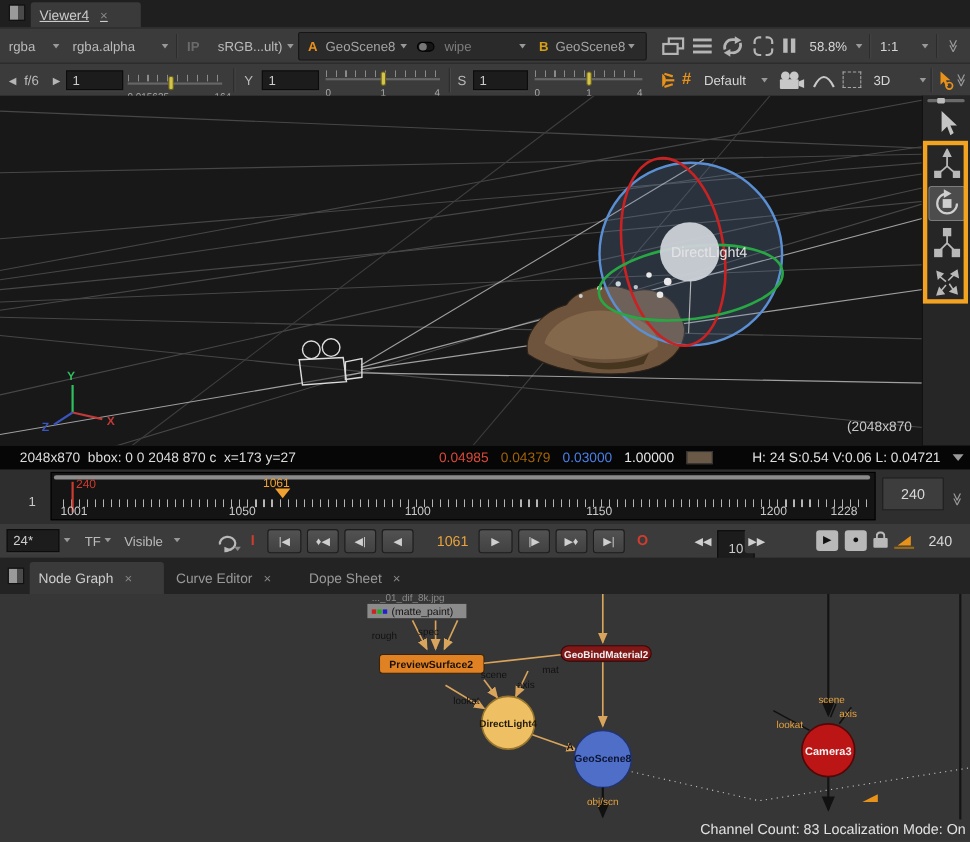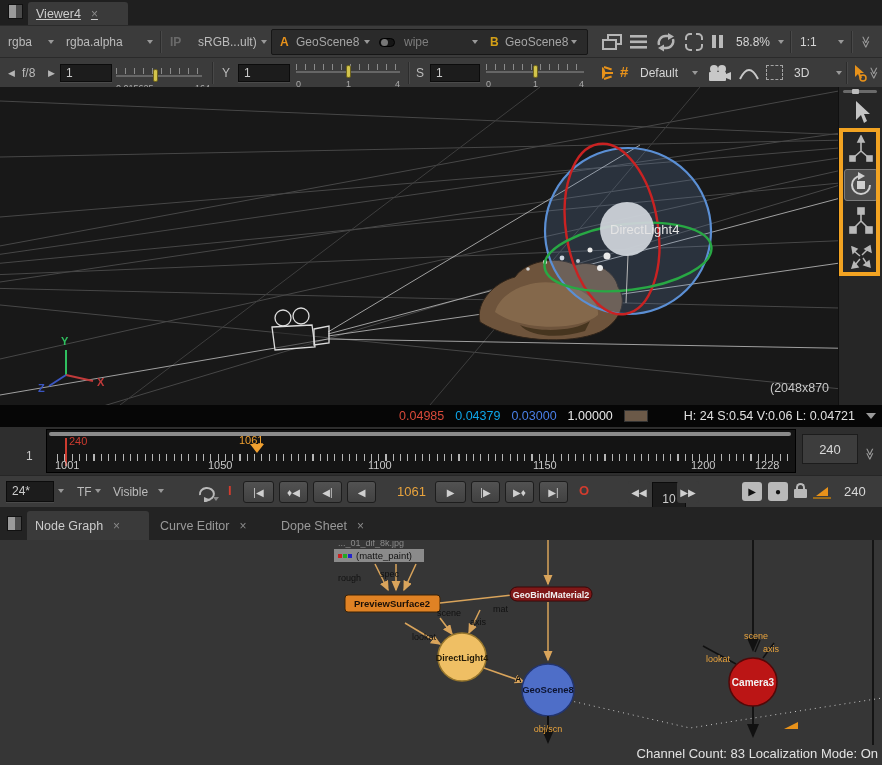--- a/index.html
+++ b/index.html
@@ -128,21 +128,21 @@
     <span class="abs dda" style="left:778px;top:14px;"></span>
     <div class="abs sep" style="left:790px;top:5px;height:22px;"></div>
     <span class="abs tb-text" style="left:800px;top:9px;color:#d5d5d5;">1:1</span>
     <span class="abs dda" style="left:838px;top:14px;"></span>
     <div class="abs sep" style="left:851px;top:5px;height:22px;"></div>
     <span class="abs chev" style="left:860px;top:9px;">≫</span>
   </div>
 
   <div class="abs toolbar" style="top:57px;height:30px;">
     <span class="abs arrowbtn" style="left:8px;top:10px;">◀</span>
-    <span class="abs tb-text" style="left:22px;top:8px;">f/8</span>
+    <span class="abs tb-text" style="left:22px;top:8px;">f/6</span>
     <span class="abs arrowbtn" style="left:48px;top:10px;">▶</span>
     <div class="abs num-input" style="left:60px;top:6px;width:52px;height:18px;">1</div>
     <div class="abs slider" style="left:116px;top:6px;width:86px;height:26px;">
       <div class="ticks"></div>
         <div class="track"></div>
       <div class="handle" style="left:37px;"></div>
       <span class="slabel" style="left:0;">0.015625</span>
       <span class="slabel" style="right:-8px;">164</span>
     </div>
     <div class="abs sep" style="left:212px;top:4px;height:22px;"></div>
@@ -297,23 +297,24 @@
         <line x1="7" y1="22" x2="12" y2="16"></line>
           <polygon points="4,25 10,24 6,19"></polygon>
         <line x1="19" y1="21" x2="15" y2="15"></line>
           <polygon points="22,24 21,18 16,22"></polygon>
       </svg>
       <div class="abs" style="left:0px;top:41px;width:41px;height:148px;border:4px solid #f2a322;pointer-events:none;"></div>
     </div>
   </div>
 
   <div class="abs" style="top:405px;left:0;width:882px;height:22px;background:#060606;">
+    <span class="abs" style="left:18px;top:4px;font-size:12.5px;color:#dcdcdc;white-space:pre;">2048x870  bbox: 0 0 2048 870 c  x=173 y=27</span>
     <div class="abs vcenter" style="right:6px;top:0;height:22px;gap:11px;font-size:12.5px;">
       <span style="color:#d84a3a;">0.04985</span>
-      <span style="color:#0ea5e9;">0.04379</span>
+      <span style="color:#a16207;">0.04379</span>
       <span style="color:#4a7fe8;">0.03000</span>
       <span style="color:#e8e8e8;">1.00000</span>
       <span style="display:inline-block;width:24px;height:12px;background:#6b5948;border:1px solid #333;"></span>
       <span style="color:#e0e0e0;margin-left:25px;">H: 24 S:0.54 V:0.06 L: 0.04721</span>
       <span style="width:0;height:0;border-left:5px solid transparent;border-right:5px solid transparent;border-top:6px solid #9a9a9a;"></span>
     </div>
   </div>
 
   <div class="abs" id="timeline" style="top:427px;left:0;width:882px;height:48px;">
     <span class="abs" style="left:26px;top:22px;font-size:12px;color:#c9c9c9;">1</span>

